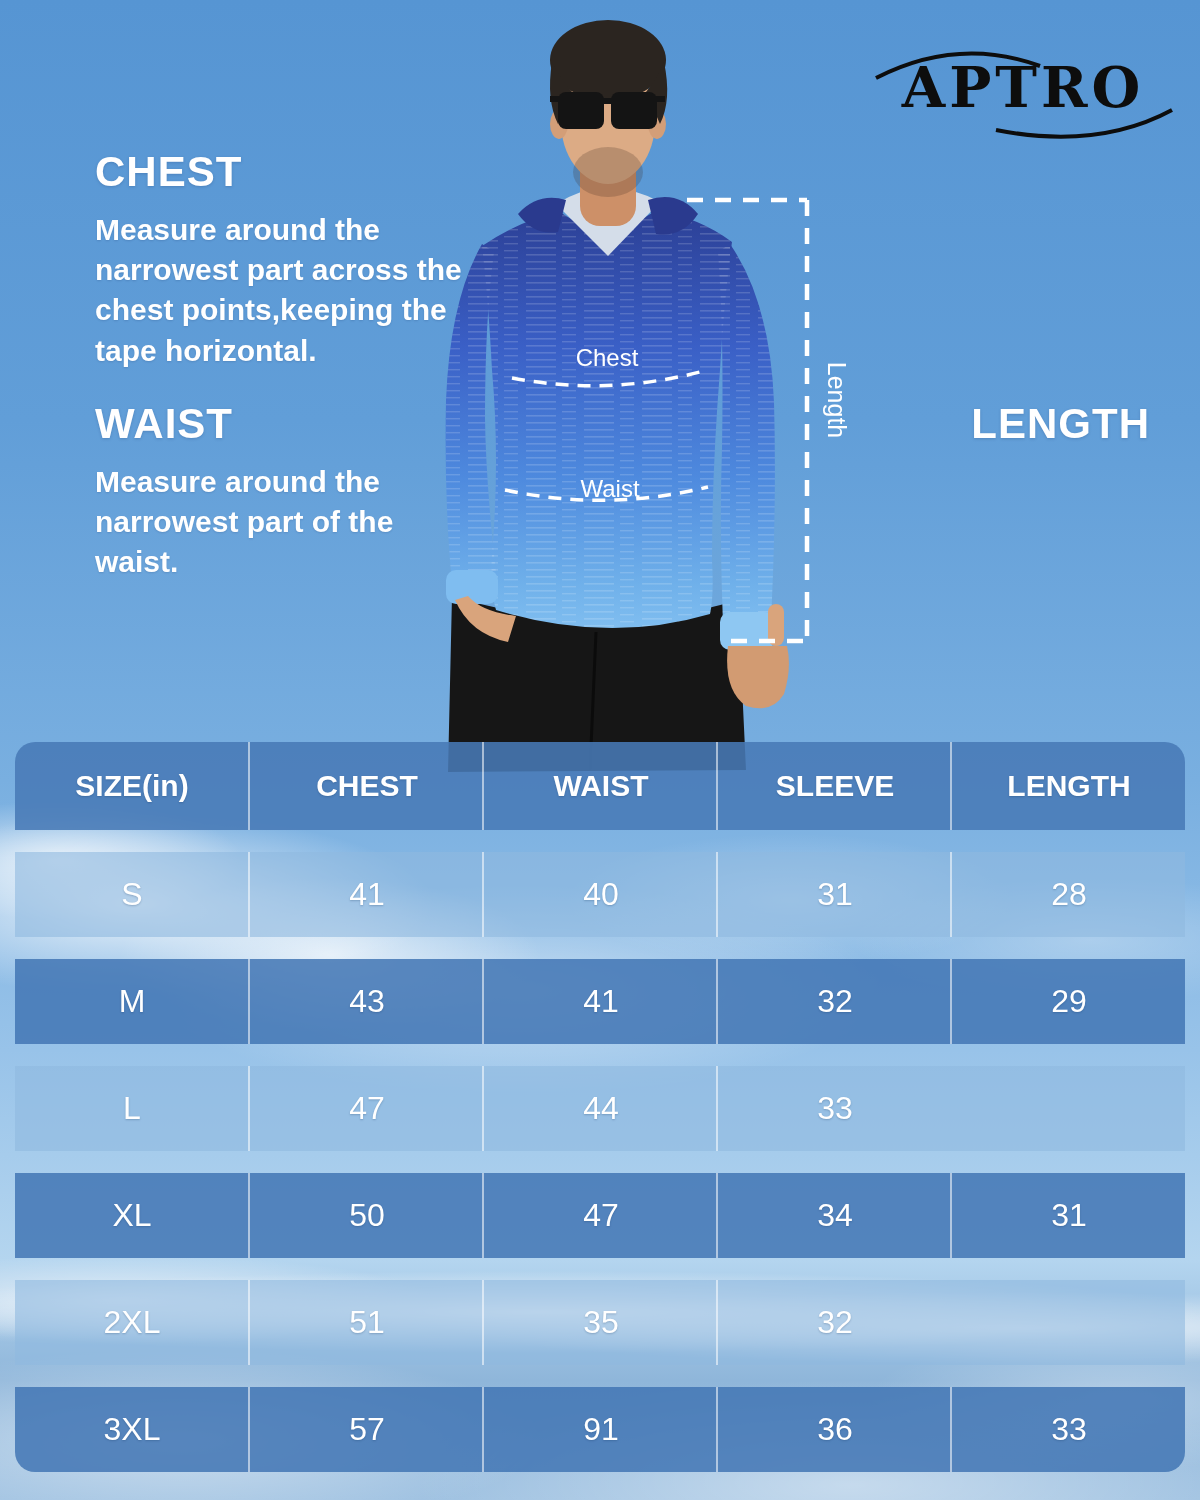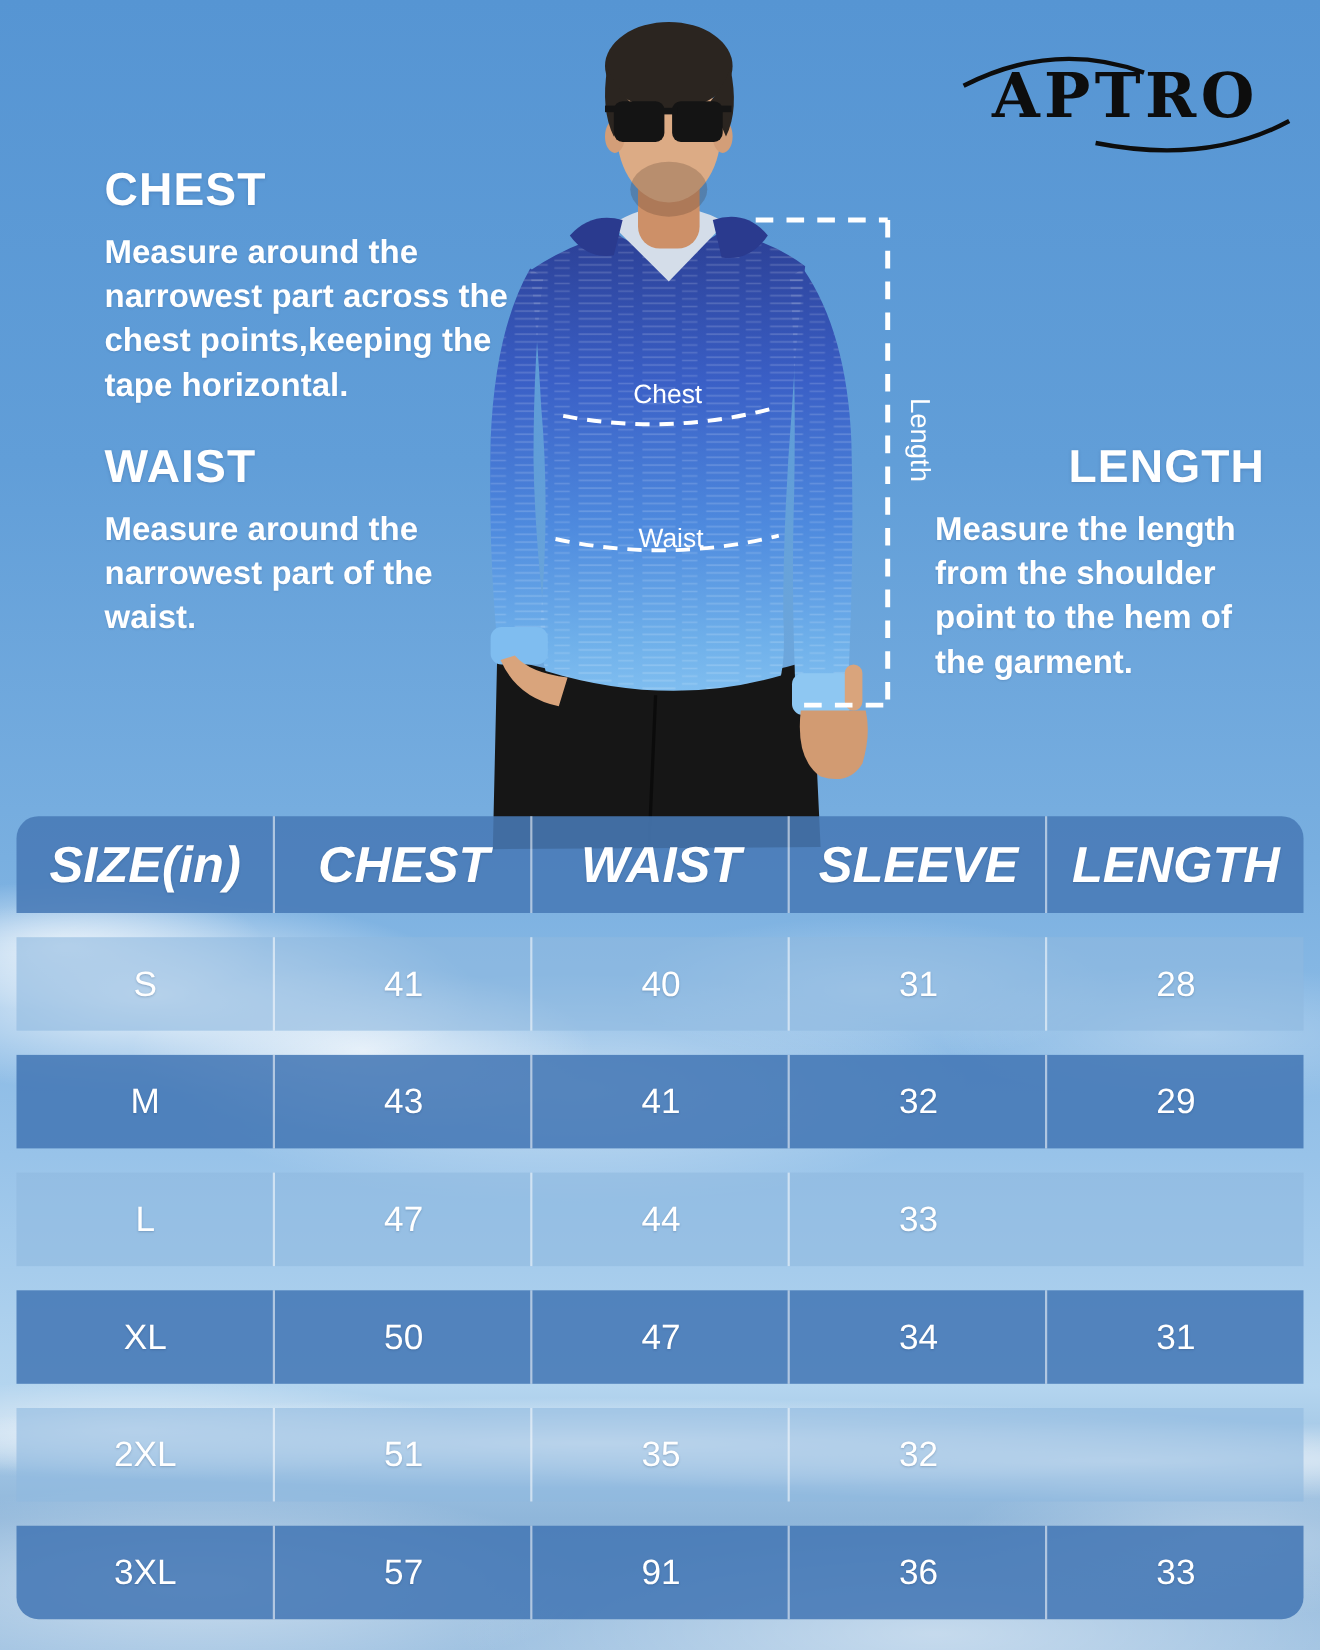--- a/index.html
+++ b/index.html
@@ -31,21 +31,21 @@
   #sec-length{left:850px;top:400px;width:300px;}
   #sec-length h2{text-align:right;}
   .logo-wrap{position:absolute;left:868px;top:28px;width:310px;height:115px;z-index:3;}
   .logo-text{position:absolute;left:0;top:26px;width:100%;text-align:center;
     font-family:"DejaVu Serif","Liberation Serif",serif;font-weight:bold;font-size:56px;
     letter-spacing:4px;color:#0d0d0d;}
   .figure-svg{position:absolute;left:0;top:0;z-index:1;}
   .size-table{position:absolute;left:15px;top:742px;width:1170px;z-index:5;}
   .trow{display:grid;grid-template-columns:repeat(5,1fr);align-items:center;justify-items:center;}
   .thead{height:88px;background:rgba(72,122,182,.88);border-radius:20px 20px 0 0;}
-  .thead .cell{font-size:46px;font-weight:bold;font-style:italic;}
+  .thead .cell{font-size:30px;font-weight:bold;}
   .tbody-row{height:85px;margin-top:22px;}
   .row-dark{background:rgba(66,118,180,.85);}
   .row-light{background:rgba(144,185,224,.6);}
   .row-last{border-radius:0 0 20px 20px;}
   .cell{width:100%;height:100%;display:flex;align-items:center;justify-content:center;
         font-size:32px;text-shadow:0 1px 2px rgba(20,50,90,.25);}
   .cell + .cell{border-left:2px solid rgba(255,255,255,.55);}
 </style>
 </head>
 <body>
@@ -125,21 +125,20 @@
   <div class="sec" id="sec-chest">
     <h2>CHEST</h2>
     <p>Measure around the narrowest part across the chest points,keeping the tape horizontal.</p>
   </div>
   <div class="sec" id="sec-waist">
     <h2>WAIST</h2>
     <p>Measure around the narrowest part of the waist.</p>
   </div>
   <div class="sec" id="sec-length">
     <h2>LENGTH</h2>
-    <p>Measure the length from the shoulder point to the hem of the garment.</p>
   </div>
 
   <div class="size-table">
     <div class="trow thead">
       <div class="cell">SIZE(in)</div>
       <div class="cell">CHEST</div>
       <div class="cell">WAIST</div>
       <div class="cell">SLEEVE</div>
       <div class="cell">LENGTH</div>
     </div>

